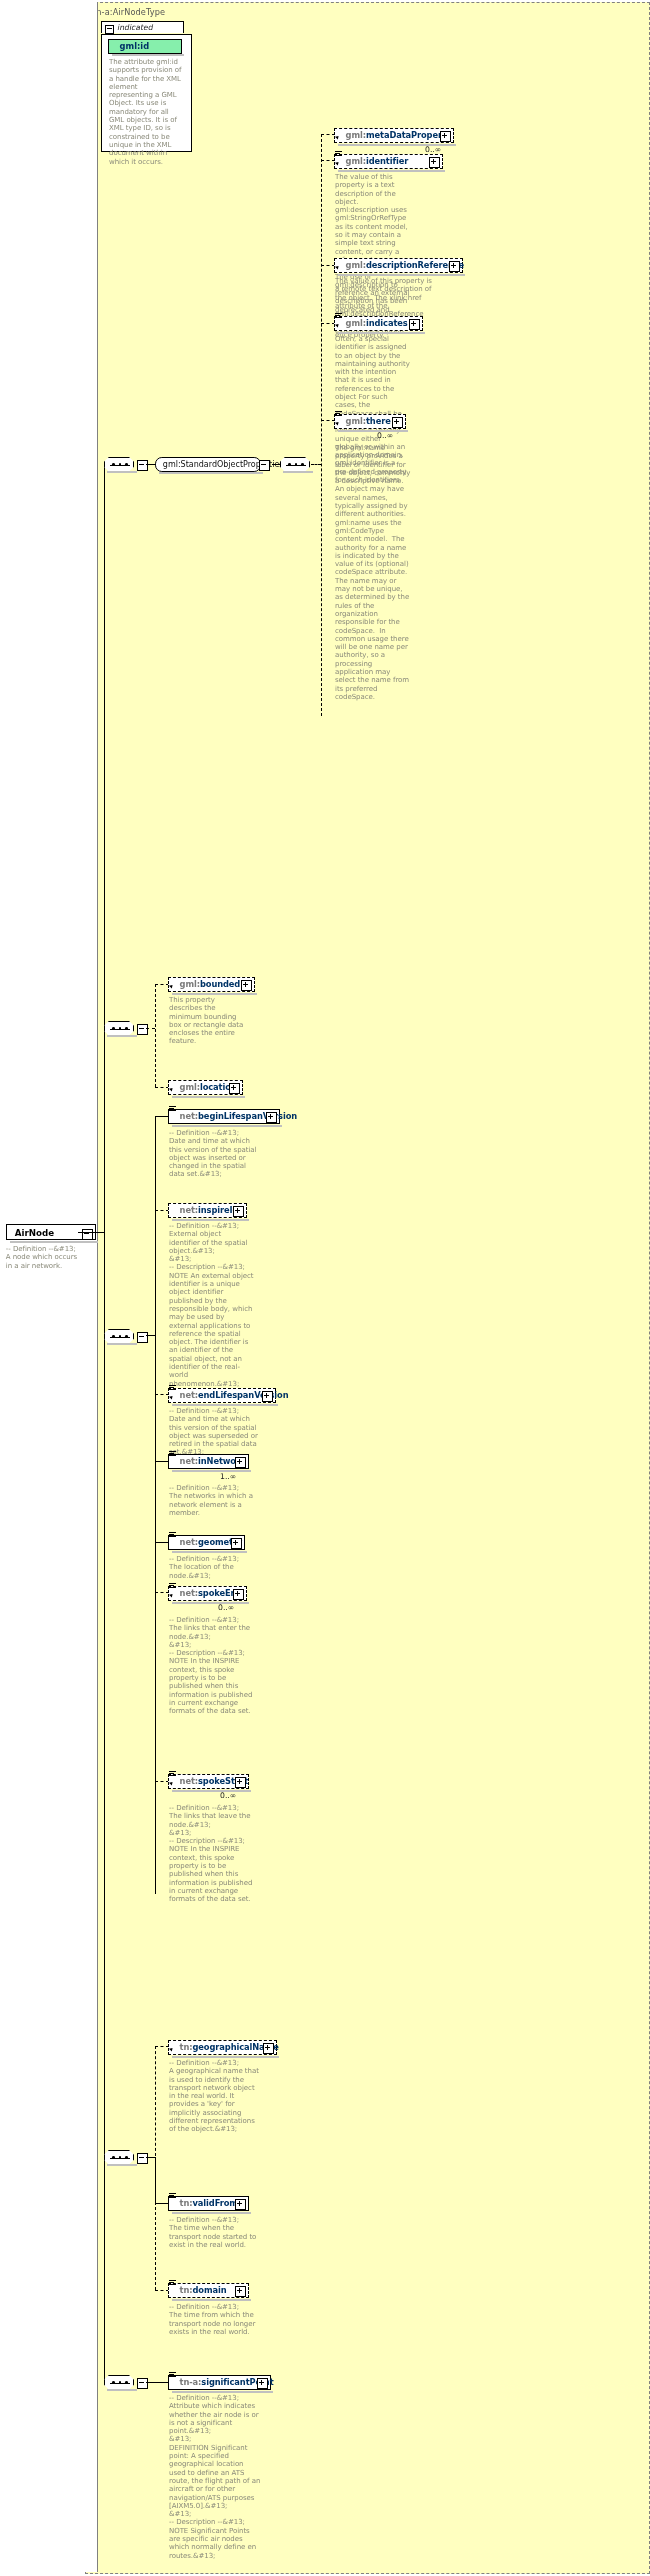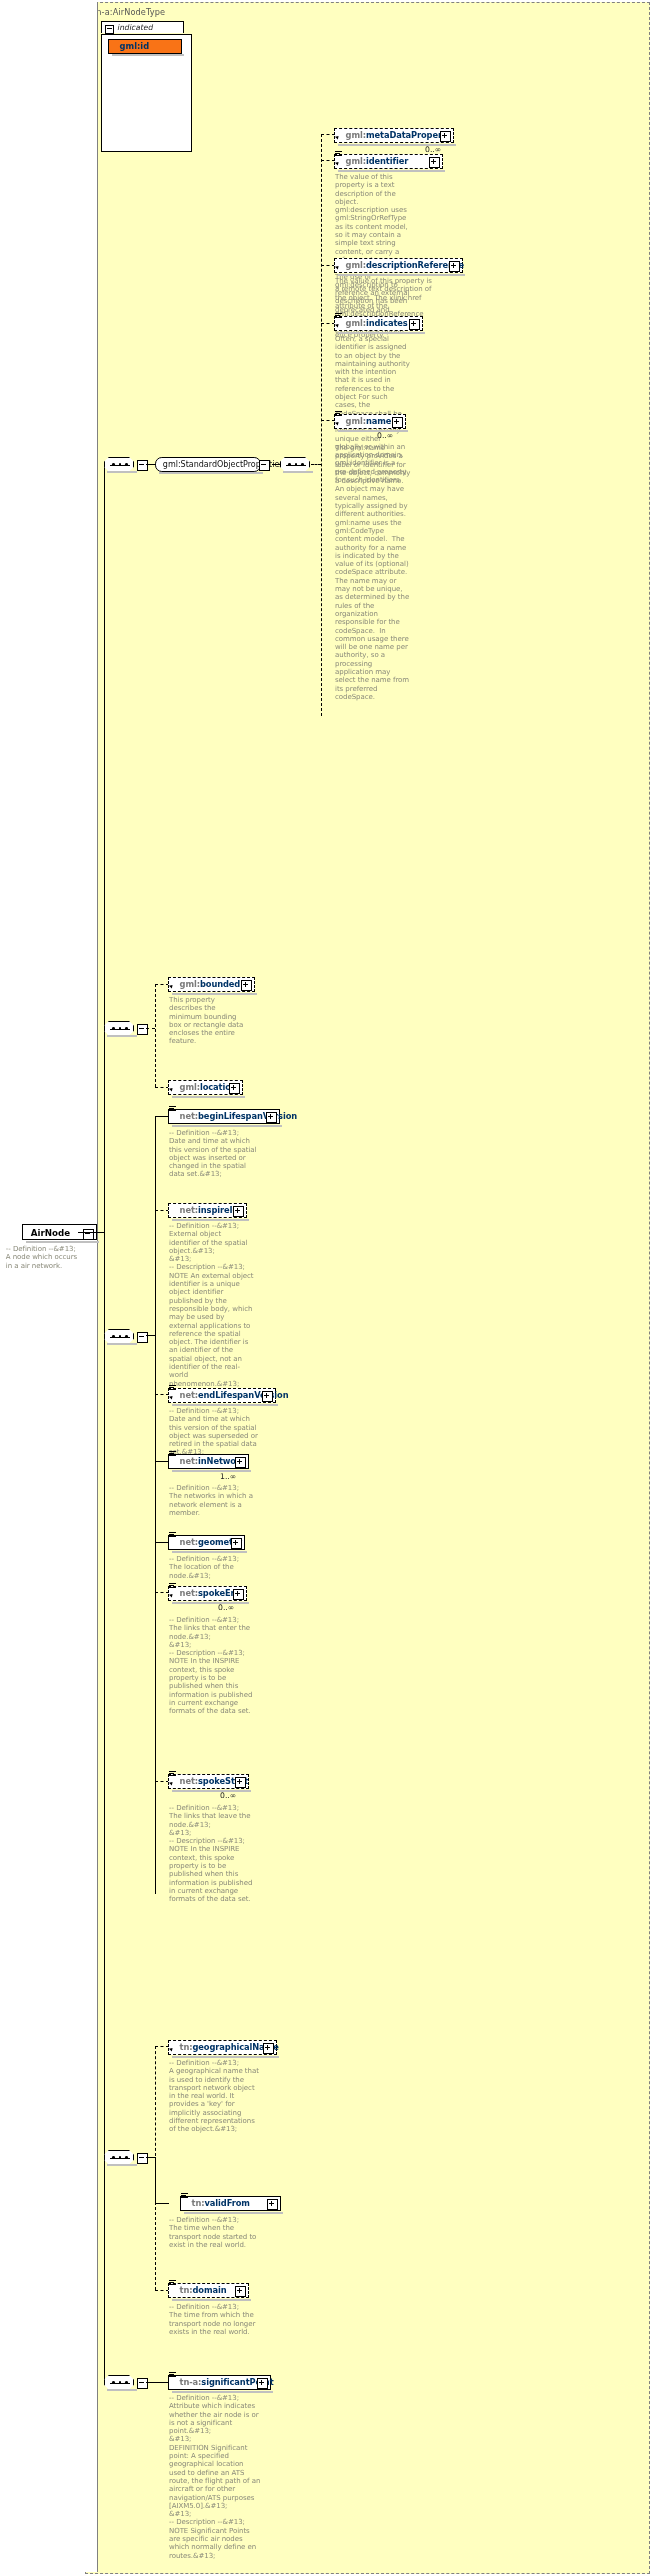--- a/index.html
+++ b/index.html
@@ -33,21 +33,21 @@
            border-left:3.9px solid #000;border-bottom:2.9px solid transparent;border-top:2.9px solid transparent;
            transform:rotate(-45deg);}
   
   .el .ann{position:absolute;left:0px;top:-3.9px;width:6.8px;height:5.8px;}
   .el .ann i{display:block;height:1px;background:#000;margin-bottom:1px;}
   .el .ann i:nth-child(1){width:6.8px;}
   .el .ann i:nth-child(2){width:4.8px;}
   .el .ann i:nth-child(3){width:6.8px;}
 
   
-  .attrbox{position:absolute;background:#f97316;border:1px solid #000;height:14.5px;box-sizing:border-box;}
+  .attrbox{position:absolute;background:#86efac;border:1px solid #000;height:14.5px;box-sizing:border-box;}
   .attrbox .shadow{position:absolute;left:2.9px;top:13.5px;right:-2.9px;height:2.9px;background:#c0c0c0;}
   .attrbox .lbl{position:absolute;left:10.6px;top:1px;font-size:8.3px;font-weight:bold;color:#003366;}
 
   
   .grp{position:absolute;background:#fff;border:1px solid #000;border-radius:6.8px;height:14.5px;box-sizing:border-box;}
   .grp .shadow{position:absolute;left:2.9px;top:13.5px;right:-2.9px;height:2.9px;background:#c0c0c0;}
   .grp .lbl{position:absolute;left:6.8px;top:1.9px;font-size:8px;color:#111;white-space:nowrap;}
   .grp .minusb{position:absolute;right:-9.7px;top:1.9px;width:8.7px;height:8.7px;border:1px solid #000;background:#fff;}
   .grp .minusb:after{content:"";position:absolute;left:1px;top:2.9px;width:4.8px;height:1px;background:#000;}
 
@@ -100,22 +100,23 @@
     <span class="minus"></span>
     <span>indicated</span>
   </div>
   <div class="attr-panel" style="left:101px;top:34px;width:89px;height:116px;"></div>
 
   <div class="attrbox" style="left:108px;top:39px;width:74px;">
     <span class="arr"></span>
     <span class="lbl">gml:id</span>
     <span class="shadow"></span>
   </div>
-
-  <div class="rootbox" style="left:22px;top:1224px;width:75px;">
+  <div class="note" style="left:109px;top:58px;width:73px;">The attribute gml:id supports provision of a handle for the XML element representing a GML Object. Its use is mandatory for all GML objects. It is of XML type ID, so is constrained to be unique in the XML document within which it occurs.</div>
+
+  <div class="rootbox" style="left:6px;top:1224px;width:90px;">
     <span class="lbl">AirNode</span>
     <span class="minusb"></span>
     <span class="shadow"></span>
   </div>
   <div class="note" style="left:5.8px;top:1245px;width:73px;">-- Definition --&amp;#13;
 A node which occurs in a air network.</div>
 
   <div class="ln h" style="left:78px;top:1232px;width:26px;"></div>
 
   <div class="ln v" style="left:104px;top:464px;height:1918px;"></div>
@@ -203,21 +204,21 @@
   <div class="note" style="left:335px;top:335px;width:75px;">Often, a special identifier is assigned to an object by the maintaining authority with the intention that it is used in references to the object For such cases, the codeSpace shall be provided. That identifier is usually unique either globally or within an application domain. gml:identifier is a pre-defined property for such identifiers.</div>
 
   <div class="dln h" style="left:321px;top:420px;width:13.5px;"></div>
   <div class="el dashed" style="left:334px;top:414px;width:72px;">
     <span class="ann">
         <i></i>
         <i></i>
         <i></i>
       </span>
     <span class="arr"></span>
-    <span class="lbl"><span class="ns">gml:</span><span>name</span></span>
+    <span class="lbl"><span class="ns">gml:</span><span>there</span></span>
     <span class="plus"></span>
     <span class="shadow"></span>
   </div>
   <div class="card-lbl" style="left:377px;top:431px;">0..∞</div>
   <div class="note" style="left:335px;top:444px;width:77px;">The gml:name property provides a label or identifier for the object, commonly a descriptive name. An object may have several names, typically assigned by different authorities. gml:name uses the gml:CodeType content model.  The authority for a name is indicated by the value of its (optional) codeSpace attribute.  The name may or may not be unique, as determined by the rules of the organization responsible for the codeSpace.  In common usage there will be one name per authority, so a processing application may select the name from its preferred codeSpace.</div>
 
   <div class="seq-wrap" style="left:104px;top:1021px;">
     <div class="seq">
       <div class="bar"></div>
       <div class="dots">
@@ -393,21 +394,21 @@
   <div class="el dashed" style="left:168px;top:2040px;width:109px;">
     <span class="arr"></span>
     <span class="lbl"><span class="ns">tn:</span><span>geographicalName</span></span>
     <span class="plus"></span>
     <span class="shadow"></span>
   </div>
   <div class="note" style="left:169px;top:2059px;width:93px;">-- Definition --&amp;#13;
 A geographical name that is used to identify the transport network object in the real world. It provides a 'key' for implicitly associating different representations of the object.&amp;#13;</div>
 
   <div class="ln h" style="left:155px;top:2203px;width:13.5px;"></div>
-  <div class="el solid" style="left:180px;top:2196px;width:101px;">
+  <div class="el solid" style="left:168px;top:2196px;width:81px;">
     <span class="ann">
         <i></i>
         <i></i>
         <i></i>
       </span>
     <span class="lbl"><span class="ns">tn:</span><span>validFrom</span></span>
     <span class="plus"></span>
     <span class="shadow"></span>
   </div>
   <div class="note" style="left:169px;top:2216px;width:93px;">-- Definition --&amp;#13;

